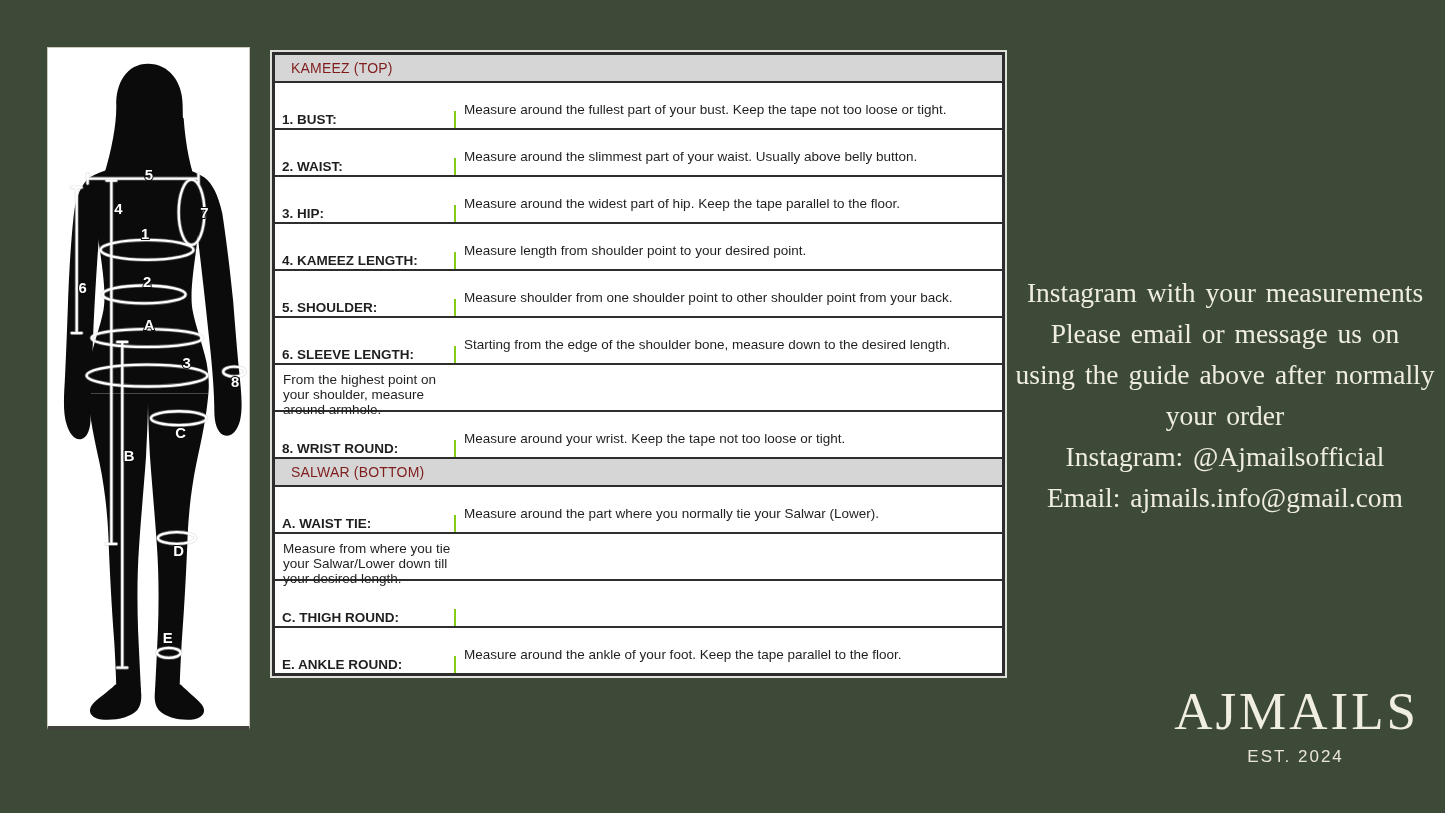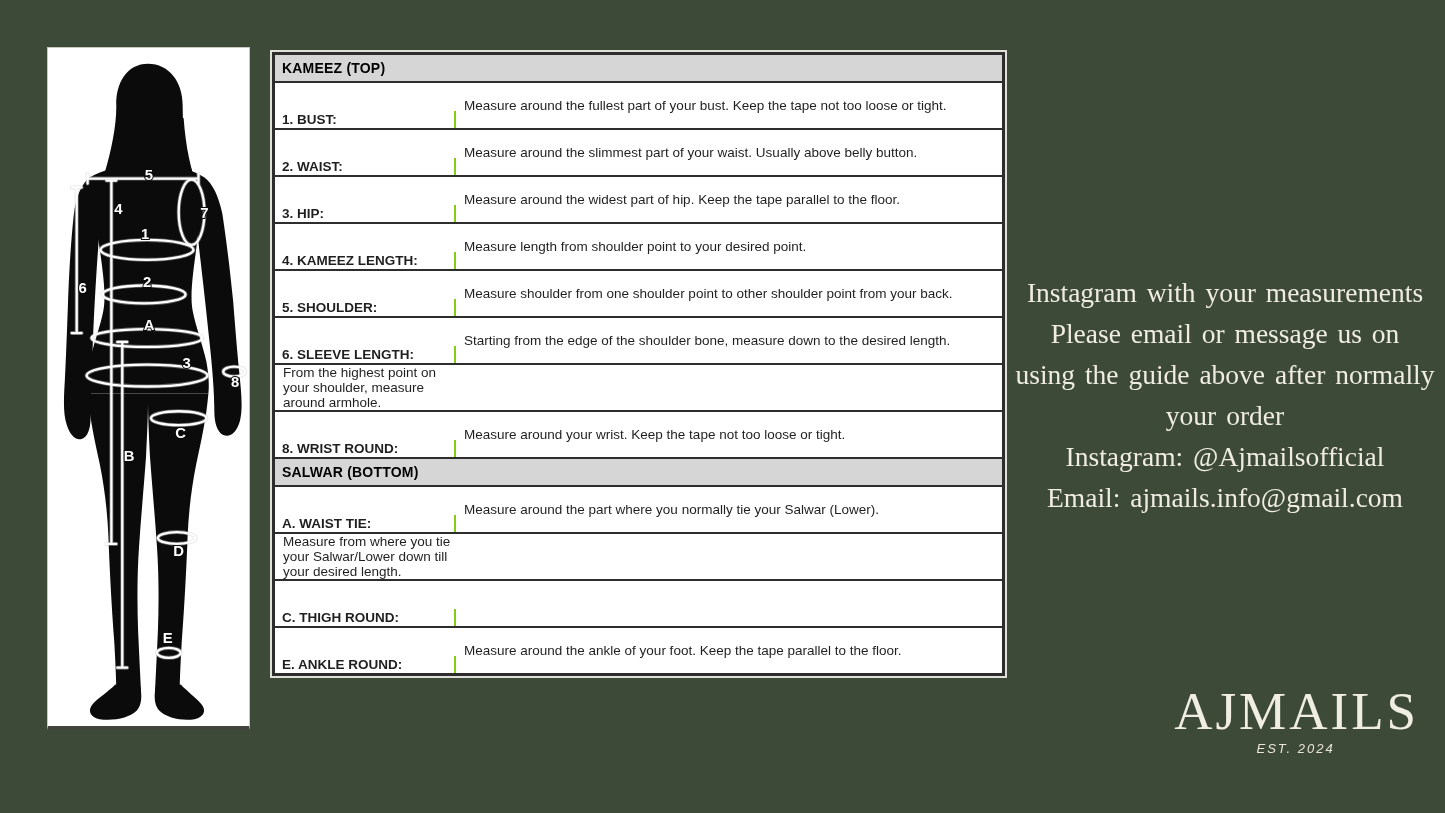--- a/index.html
+++ b/index.html
@@ -28,37 +28,37 @@
   }
 
   
   .table-panel {
     position:absolute; left:272px; top:52px; width:733px;
     background:#ffffff; box-sizing:border-box;
     border:3px solid #2d2d2d; outline:2px solid #dfe0da;
   }
   .sec-header {
     height:26px; background:#d6d6d6; border-bottom:2px solid #2d2d2d;
-    display:flex; align-items:center; padding-left:7px;
-    font-size:14px; font-weight:bold; color:#000000; letter-spacing:.2px;
+    display:flex; align-items:center; padding-left:16px;
+    font-size:14px; font-weight:normal; color:#7f1d1d; letter-spacing:.2px;
   }
   .t-row {
     display:grid; grid-template-columns:181px 1fr;
     height:45px; border-bottom:2px solid #2d2d2d;
   }
   .t-row:last-child { border-bottom:none; }
   .cell-label {
     display:flex; align-items:center; padding-left:7px;
     font-size:13.5px; font-weight:600; color:#1f1f1f;
     border-right:2px solid #84cc16;
     margin-top:28px;
   }
   .cell-desc {
     display:flex; align-items:center; padding-left:8px;
-    font-size:13.5px; font-weight:400; color:#1f1f1f;
+    font-size:13.5px; font-weight:400; color:#1f1f1f;margin-top:7px;
   }
 
   
   .contact {
     position:absolute; left:1007px; top:272px; width:436px;
     text-align:center; color:#efece1;
     font-family:"Liberation Serif", serif;
     font-size:27.5px; line-height:41px; word-spacing:3px;
   }
   .contact-line { white-space:nowrap; }
@@ -66,22 +66,22 @@
   
   .brand {
     position:absolute; right:26px; top:684px; text-align:center;
     color:#f0ede2;
   }
   .brand-name {
     font-family:"Liberation Serif", serif; font-weight:400;
     font-size:53px; line-height:1.05; letter-spacing:3px;
   }
   .brand-est {
-    font-family:"Liberation Sans", sans-serif; font-size:13px;
-    letter-spacing:2px; margin-top:1px; color:#e9e5d9; padding-right:2px;font-style:italic;
+    font-family:"Liberation Sans", sans-serif; font-size:17px;
+    letter-spacing:2px; margin-top:7px; color:#e9e5d9; padding-right:2px;
   }
 </style>
 </head>
 <body>
 
 <div class="canvas">
 
   <div class="figure-panel">
     <svg viewBox="0 0 203 683">
 

